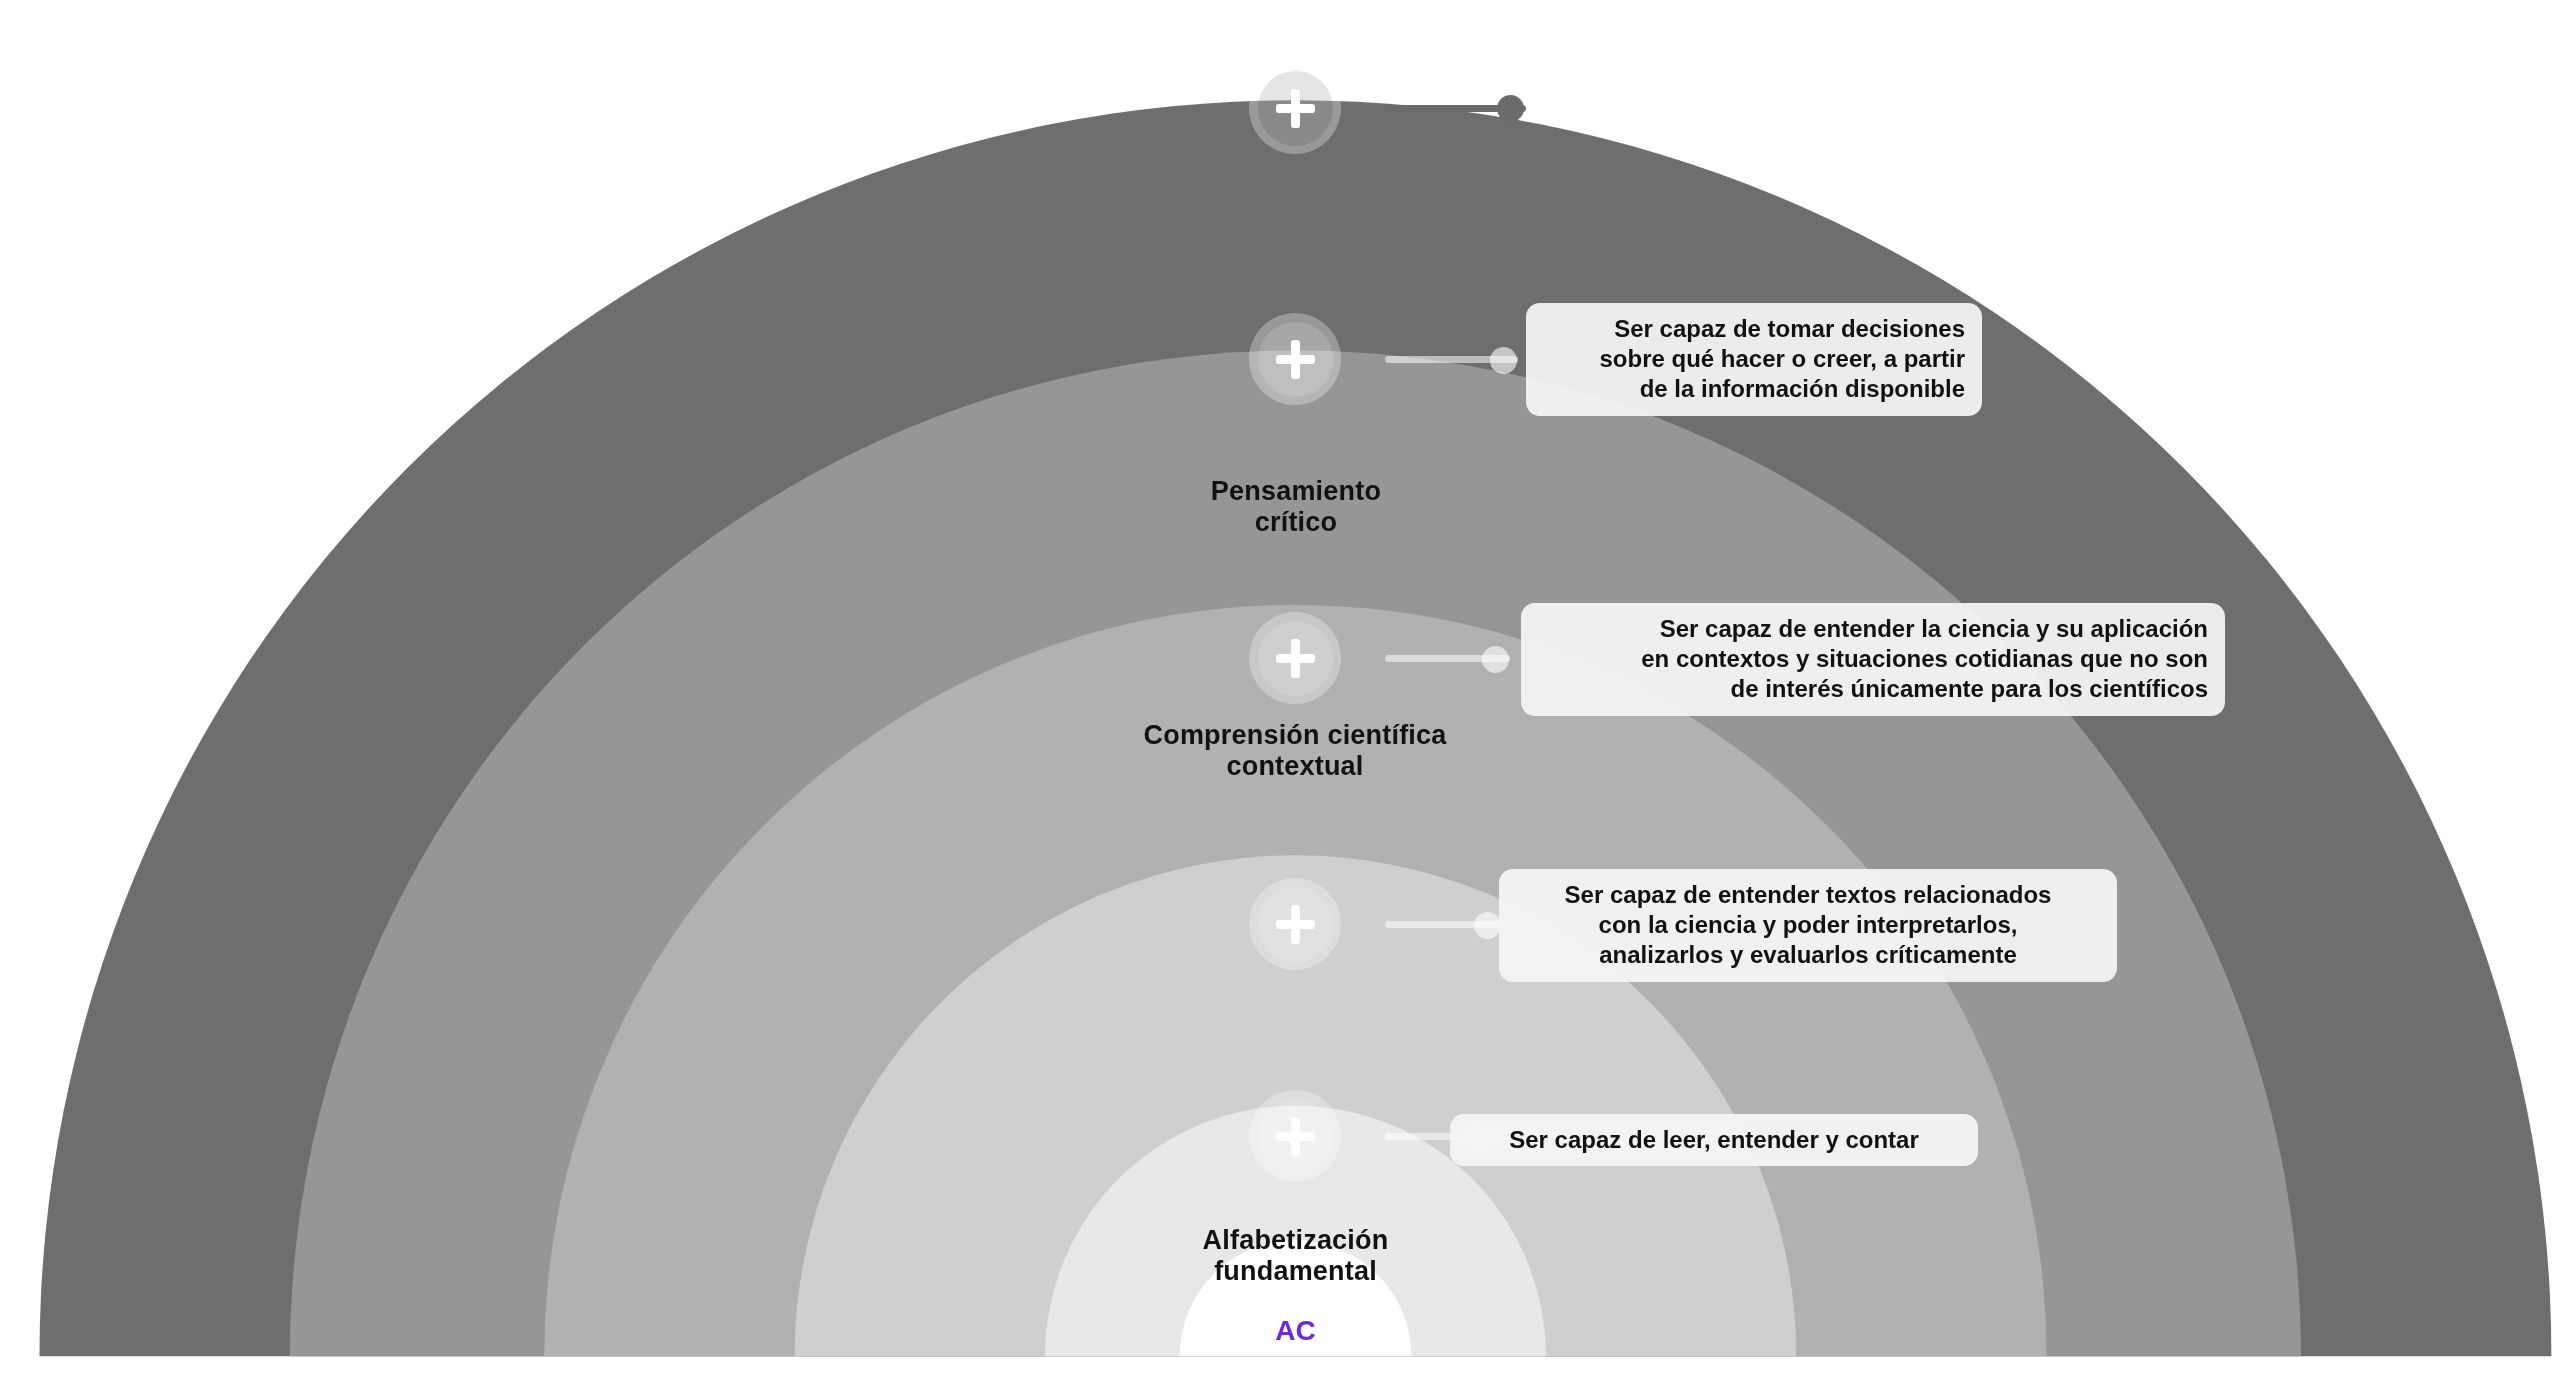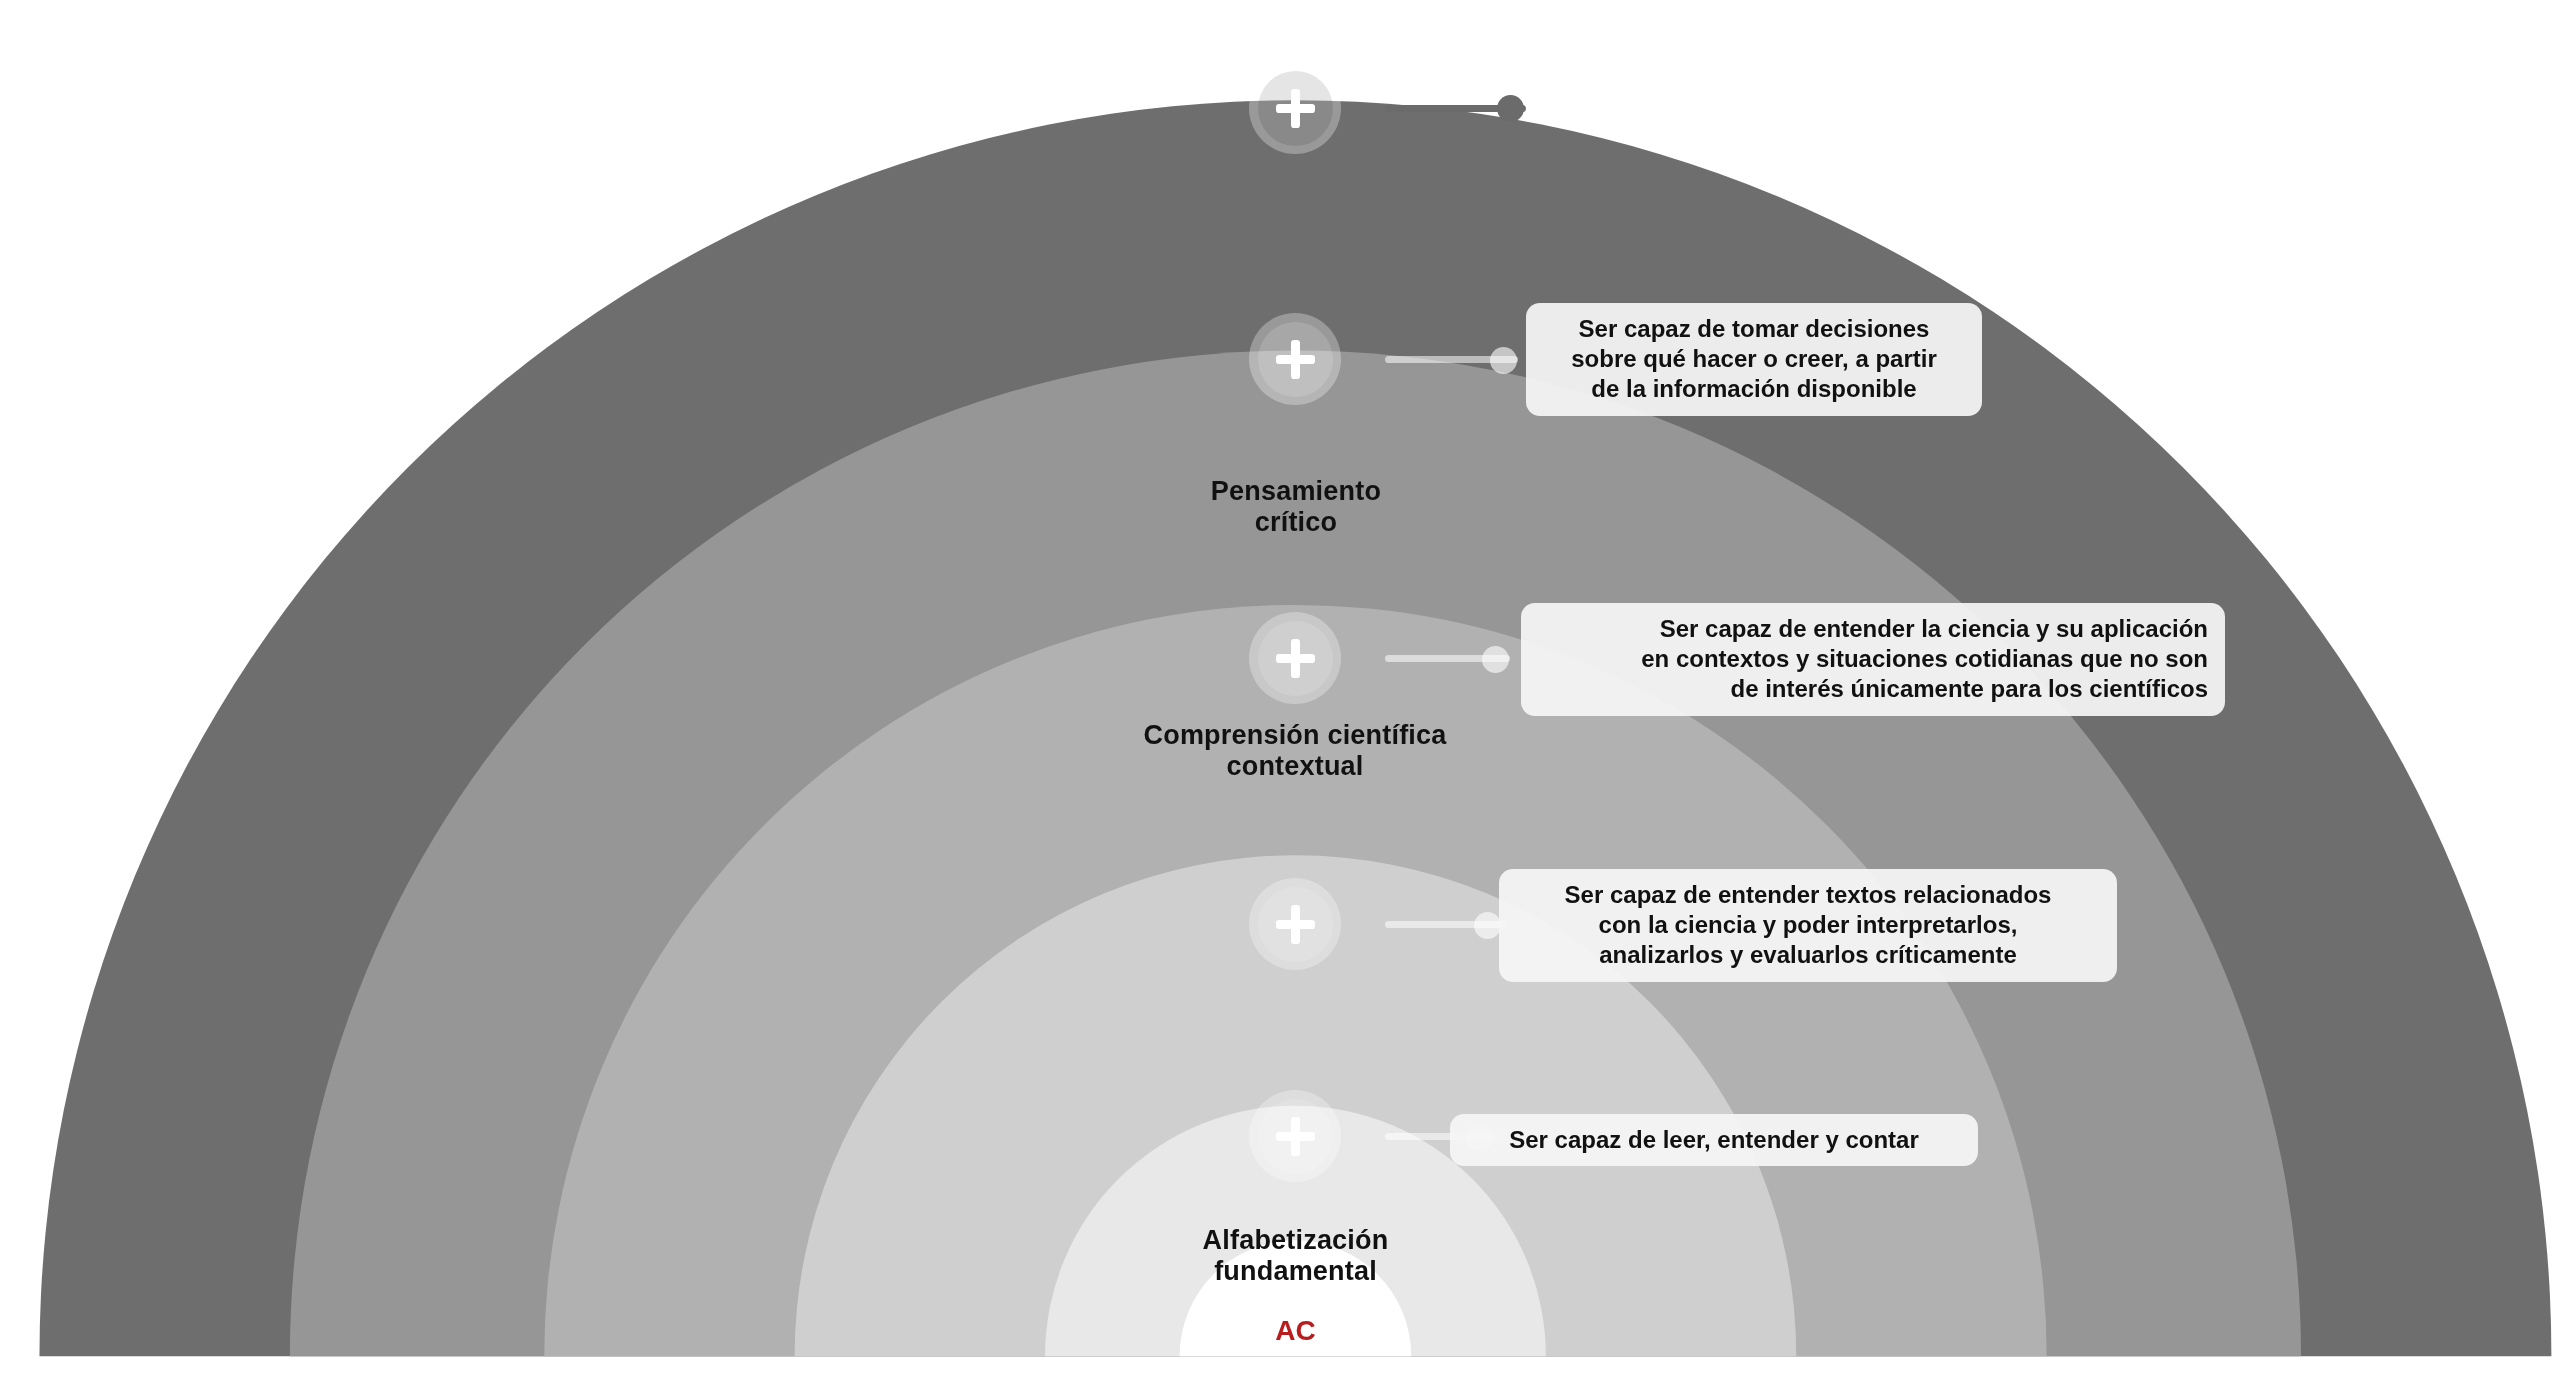--- a/index.html
+++ b/index.html
@@ -41,21 +41,21 @@
     pointer-events: none;
   }
   .ring-label.lvl5 { font-size: 27px; }
   .ring-label.lvl4 { font-size: 27px; }
   .ring-label.lvl3 { font-size: 27px; }
   .ring-label.lvl2 { font-size: 27px; }
   .ring-label.lvl1 { font-size: 27px; margin-top: 23px; }
   .core-label {
     position: absolute;
     text-align: center;
-    color: #b91c1c;
+    color: #6d28d9;
     font-weight: bold;
     font-size: 28px;
     pointer-events: none;
   }
 
   
   .plus-btn {
     position: absolute;
     width: 92px;
     height: 92px;
@@ -217,21 +217,21 @@
     <span class="plus-glyph"></span>
   </div>
 
   <div class="plus-btn" style="left:1249px; top:1090px;">
     <span class="ring-outer"></span>
     <span class="ring-inner"></span>
     <span class="plus-glyph"></span>
   </div>
 
 
-  <div class="callout" style="left:1526px; top:303px; width:456px;">Ser capaz de tomar decisiones
+  <div class="callout" style="left:1526px; top:303px; width:456px;text-align:right;">Ser capaz de tomar decisiones
 sobre qué hacer o creer, a partir
 de la información disponible</div>
 
   <div class="callout" style="left:1521px; top:603px; width:704px;text-align:right;">Ser capaz de entender la ciencia y su aplicación
 en contextos y situaciones cotidianas que no son
 de interés únicamente para los científicos</div>
 
   <div class="callout" style="left:1499px; top:869px; width:618px;">Ser capaz de entender textos relacionados
 con la ciencia y poder interpretarlos,
 analizarlos y evaluarlos críticamente</div>

